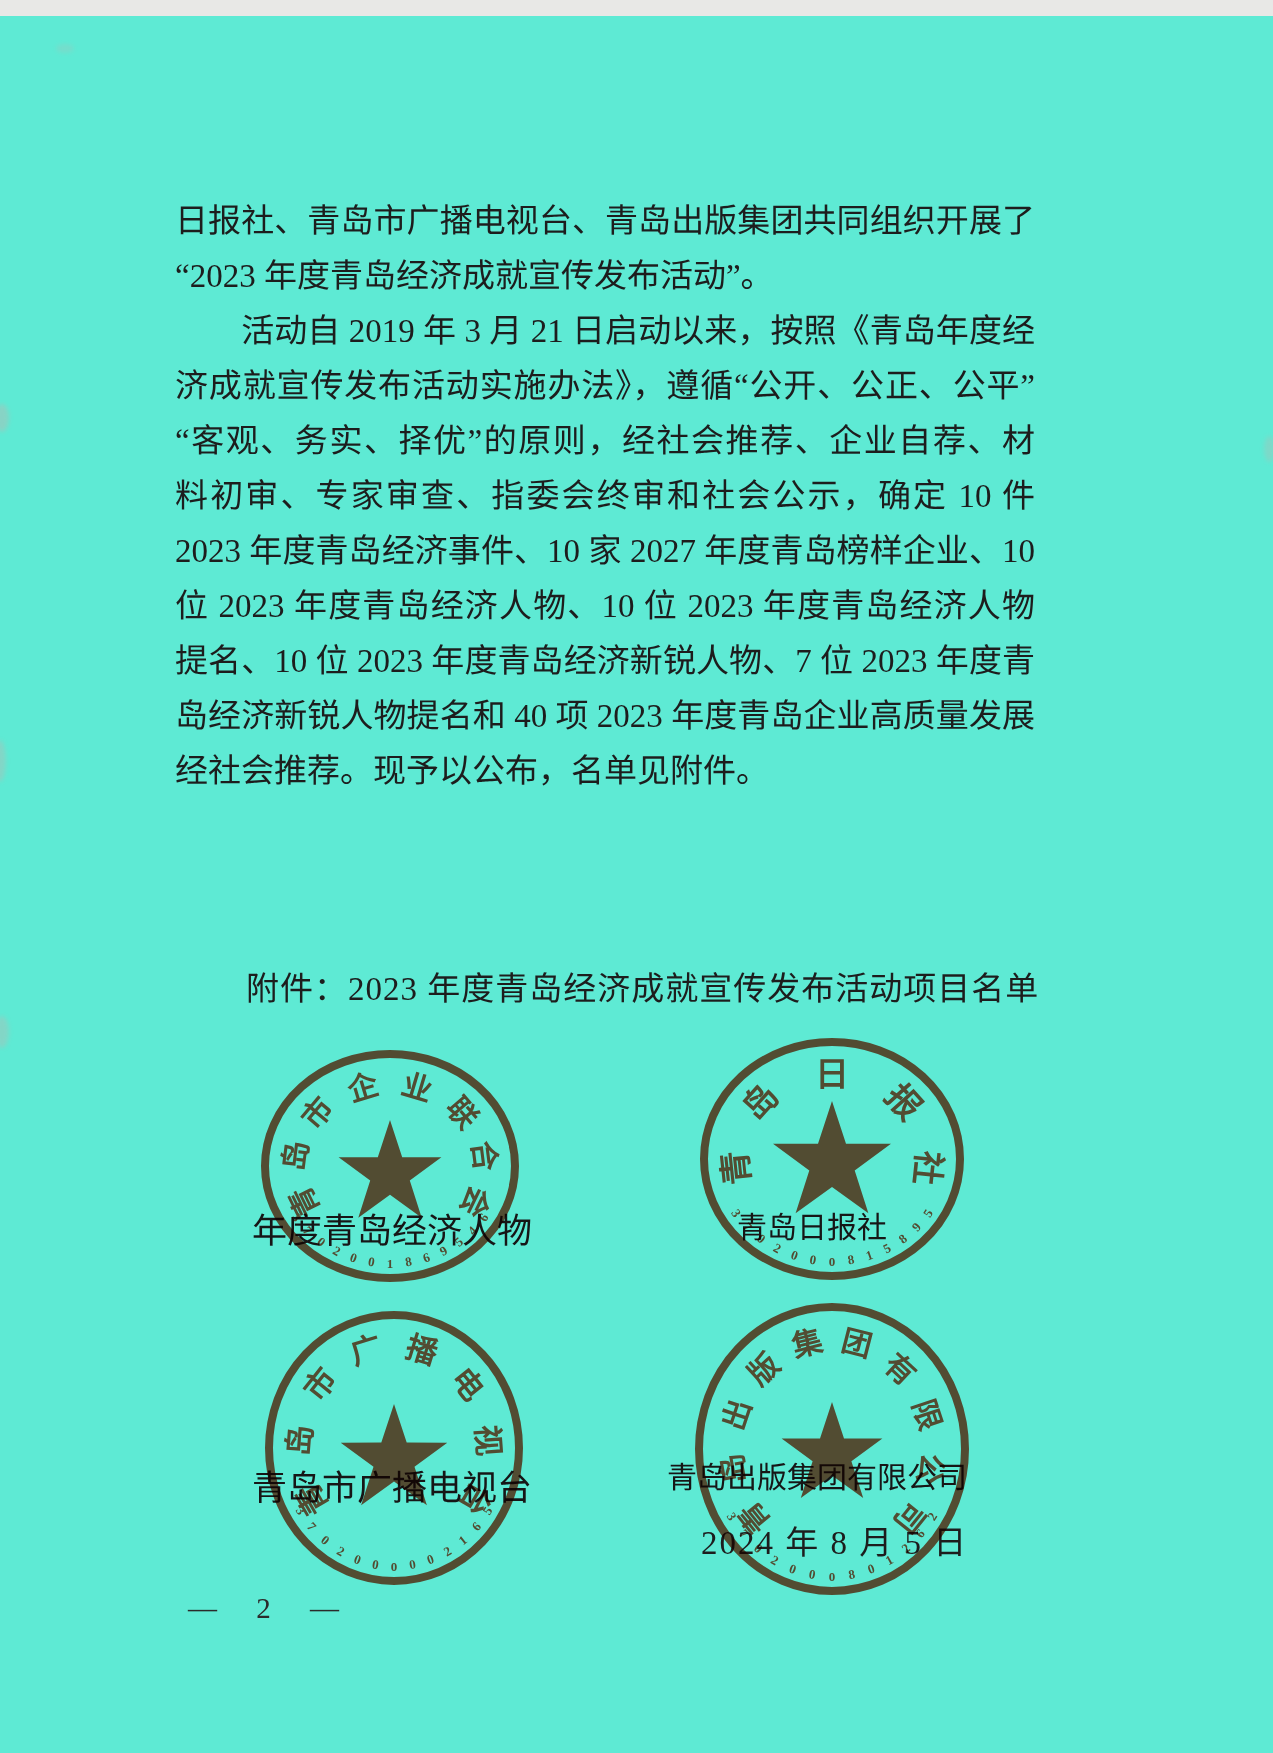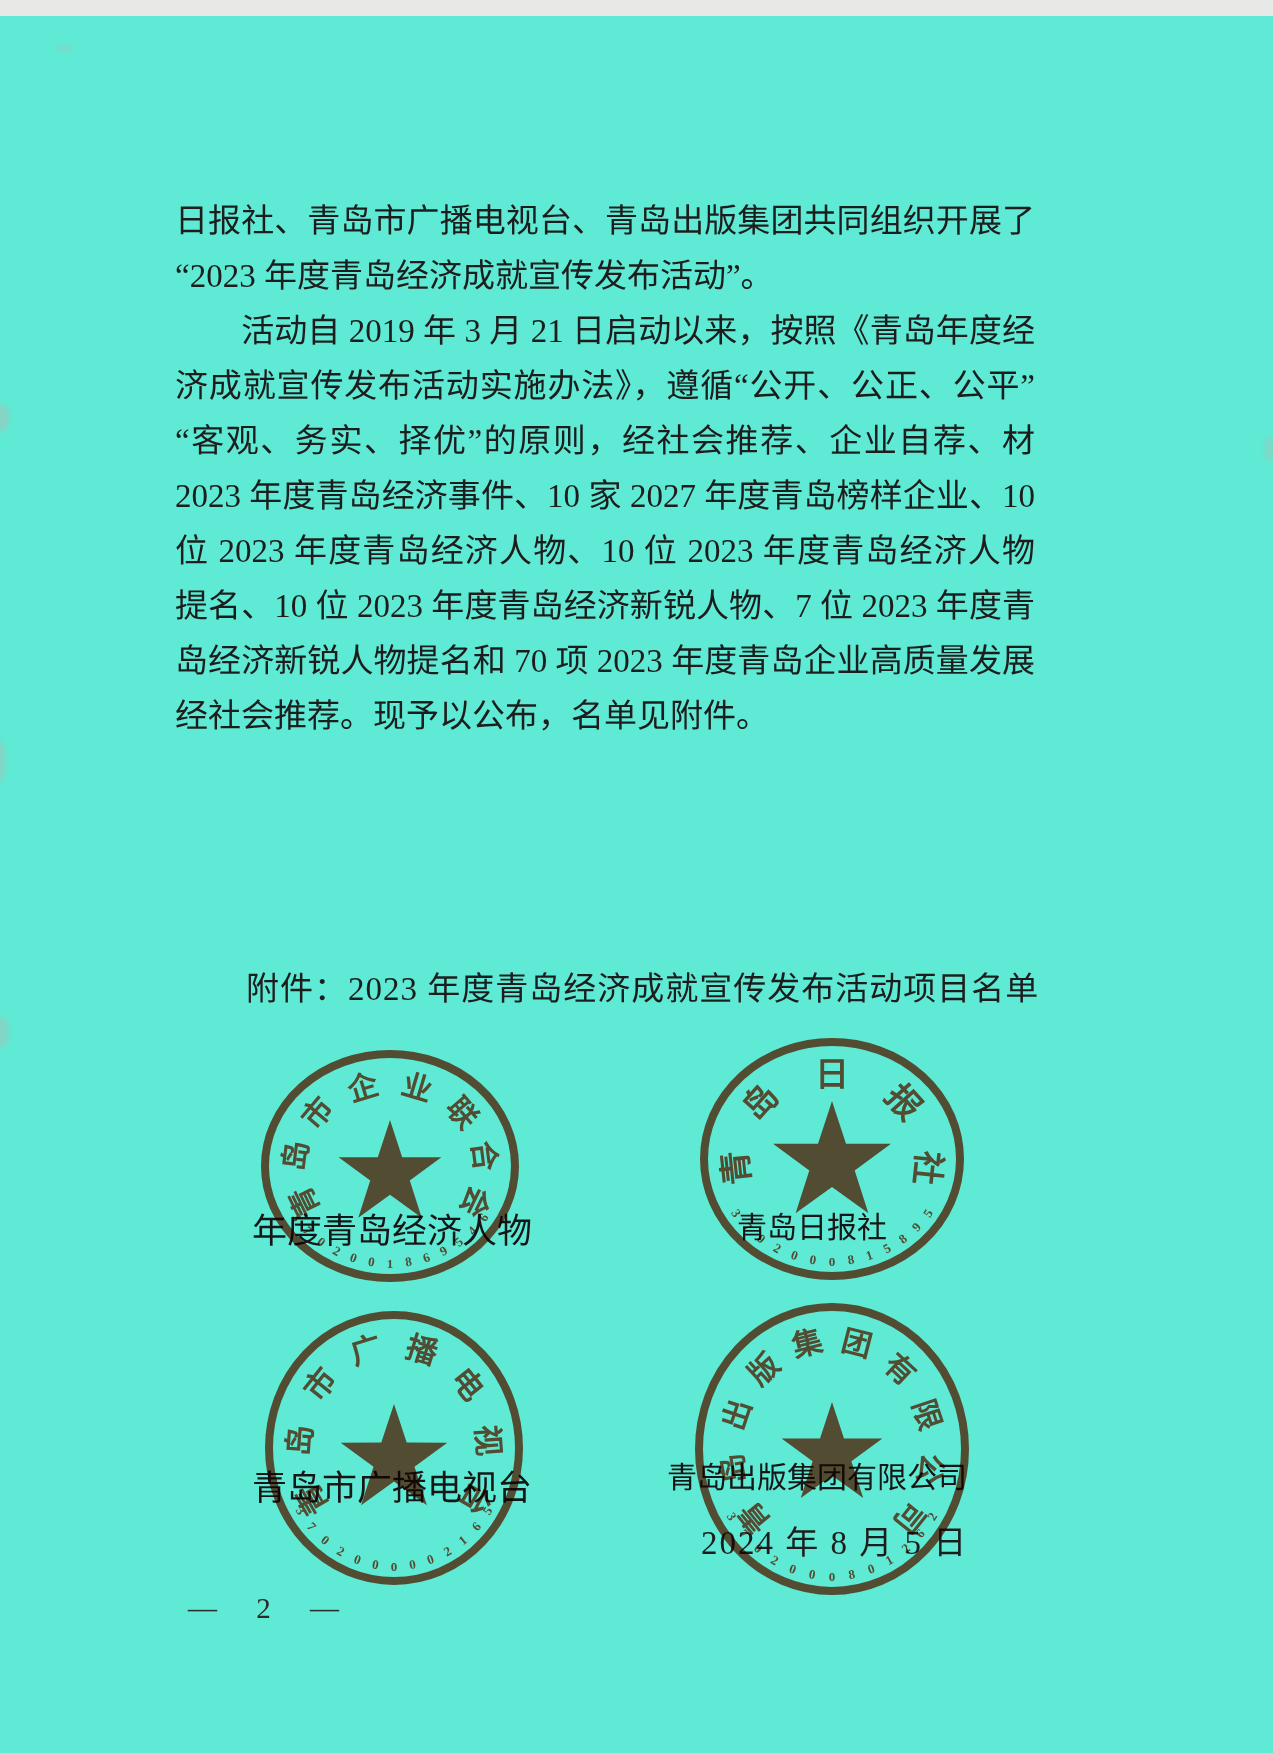--- a/index.html
+++ b/index.html
@@ -50,24 +50,25 @@
 <body>
 
 <div class="page">
 
   <div class="body-text">
       <div class="line">日报社、青岛市广播电视台、青岛出版集团共同组织开展了</div>
       <div class="line no-justify">“2023 年度青岛经济成就宣传发布活动”。</div>
       <div class="line">　　活动自 2019 年 3 月 21 日启动以来，按照《青岛年度经</div>
       <div class="line">济成就宣传发布活动实施办法》，遵循“公开、公正、公平”</div>
       <div class="line">“客观、务实、择优”的原则，经社会推荐、企业自荐、材</div>
+      <div class="line">料初审、专家审查、指委会终审和社会公示，确定 10 件</div>
       <div class="line">2023 年度青岛经济事件、10 家 2027 年度青岛榜样企业、10</div>
       <div class="line">位 2023 年度青岛经济人物、10 位 2023 年度青岛经济人物</div>
       <div class="line">提名、10 位 2023 年度青岛经济新锐人物、7 位 2023 年度青</div>
-      <div class="line">岛经济新锐人物提名和 70 项 2023 年度青岛企业高质量发展</div>
+      <div class="line">岛经济新锐人物提名和 40 项 2023 年度青岛企业高质量发展</div>
       <div class="line no-justify">经社会推荐。现予以公布，名单见附件。</div>
     </div>
 
   <div class="attachment">附件：2023 年度青岛经济成就宣传发布活动项目名单</div>
 
   <div class="seal-label" style="left:252px;top:1186px;font-size:35px;">年度青岛经济人物</div>
   <div class="seal-label" style="left:737px;top:1187px;font-size:30px;">青岛日报社</div>
   <div class="seal-label" style="left:252px;top:1443px;font-size:35px;">青岛市广播电视台</div>
   <div class="seal-label" style="left:667px;top:1437px;font-size:30px;">青岛出版集团有限公司</div>
 

